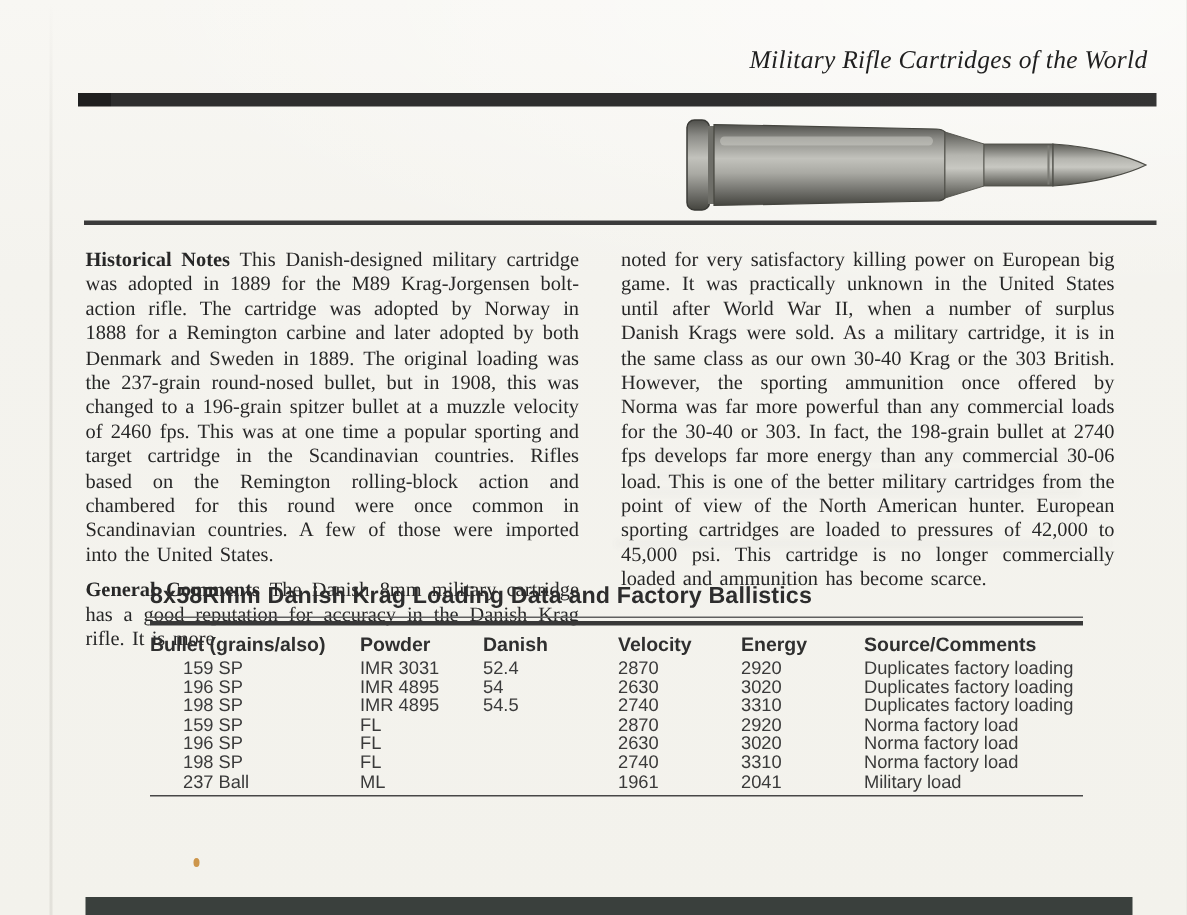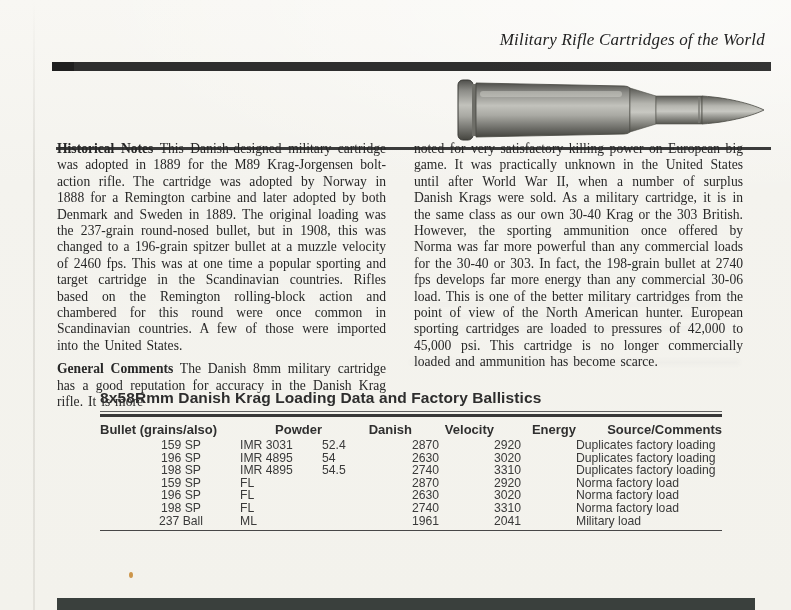--- a/index.html
+++ b/index.html
@@ -21,41 +21,41 @@
   }
   .bar-top{position:absolute;left:52px;right:20px;top:62px;height:9px;
     background:linear-gradient(90deg,#1f1f1f 0 22px,#2e2e2e 22px 60%,#343434 100%);}
   .page-title{
     position:absolute;left:64px;top:88px;
     font-family:"Liberation Sans", sans-serif;font-weight:bold;
     font-size:30px;letter-spacing:-.3px;color:#222;
   }
   .cartridge{position:absolute;left:456px;top:77px;width:312px;height:66px;}
   .rule-title{position:absolute;left:56px;right:20px;top:147px;height:3px;background:#3b3b3b;}
-  .cols{position:absolute;left:57px;top:141px;width:686px;display:flex;gap:28px;}
+  .cols{position:absolute;left:57px;top:165px;width:686px;display:flex;gap:28px;}
   .col{width:338px;font-size:13.6px;line-height:16.4px;text-align:justify;color:#272727;}
   .col p{margin:0 0 7px 0;word-spacing:1.5px;}
   .col b{font-weight:bold;}
   .loading-table{position:absolute;left:100px;top:389px;width:622px;font-family:"Liberation Sans", sans-serif;}
   .table-title{font-weight:bold;font-size:15.5px;color:#2d2d2d;margin:0 0 4px 0;letter-spacing:.1px;}
   .rule-double{height:2px;border-top:1px solid #606060;border-bottom:3px solid #383838;}
   table.ballistics{border-collapse:collapse;table-layout:fixed;width:622px;margin-top:1px;}
   table.ballistics col.w0{width:140px;} table.ballistics col.w1{width:82px;}
   table.ballistics col.w2{width:90px;} table.ballistics col.w3{width:82px;}
   table.ballistics col.w4{width:82px;} table.ballistics col.w5{width:146px;}
   table.ballistics th{
-    font-size:13px;font-weight:bold;color:#2f2f2f;text-align:right;
+    font-size:13px;font-weight:bold;color:#2f2f2f;text-align:left;
     padding:4px 0 2px 0;white-space:nowrap;
   }
   table.ballistics th.c0{text-align:left;}
   table.ballistics td{
     font-size:12.2px;color:#3a3a3a;text-align:left;
     padding:0;line-height:12.6px;white-space:nowrap;
   }
-  table.ballistics td.c0{text-align:center;padding-left:22px;}
+  table.ballistics td.c0{text-align:left;padding-left:22px;}
   .rule-bottom{border-top:1.5px solid #474747;margin-top:3px;}
   .bar-bottom{position:absolute;left:57px;top:598px;width:698px;height:12px;background:#3a403d;}
   .speck{position:absolute;left:129px;top:572px;width:4px;height:6px;border-radius:50%;background:#c5862f;opacity:.85;}
   .ghost{position:absolute;pointer-events:none;
     background:repeating-linear-gradient(180deg,rgba(90,90,100,.5) 0 5px,rgba(0,0,0,0) 5px 12px);
     filter:blur(2px);}
   .g1{left:430px;top:302px;width:290px;height:32px;opacity:.05;}
   .g2{left:410px;top:360px;width:330px;height:11px;opacity:.07;}
 </style>
 </head>

